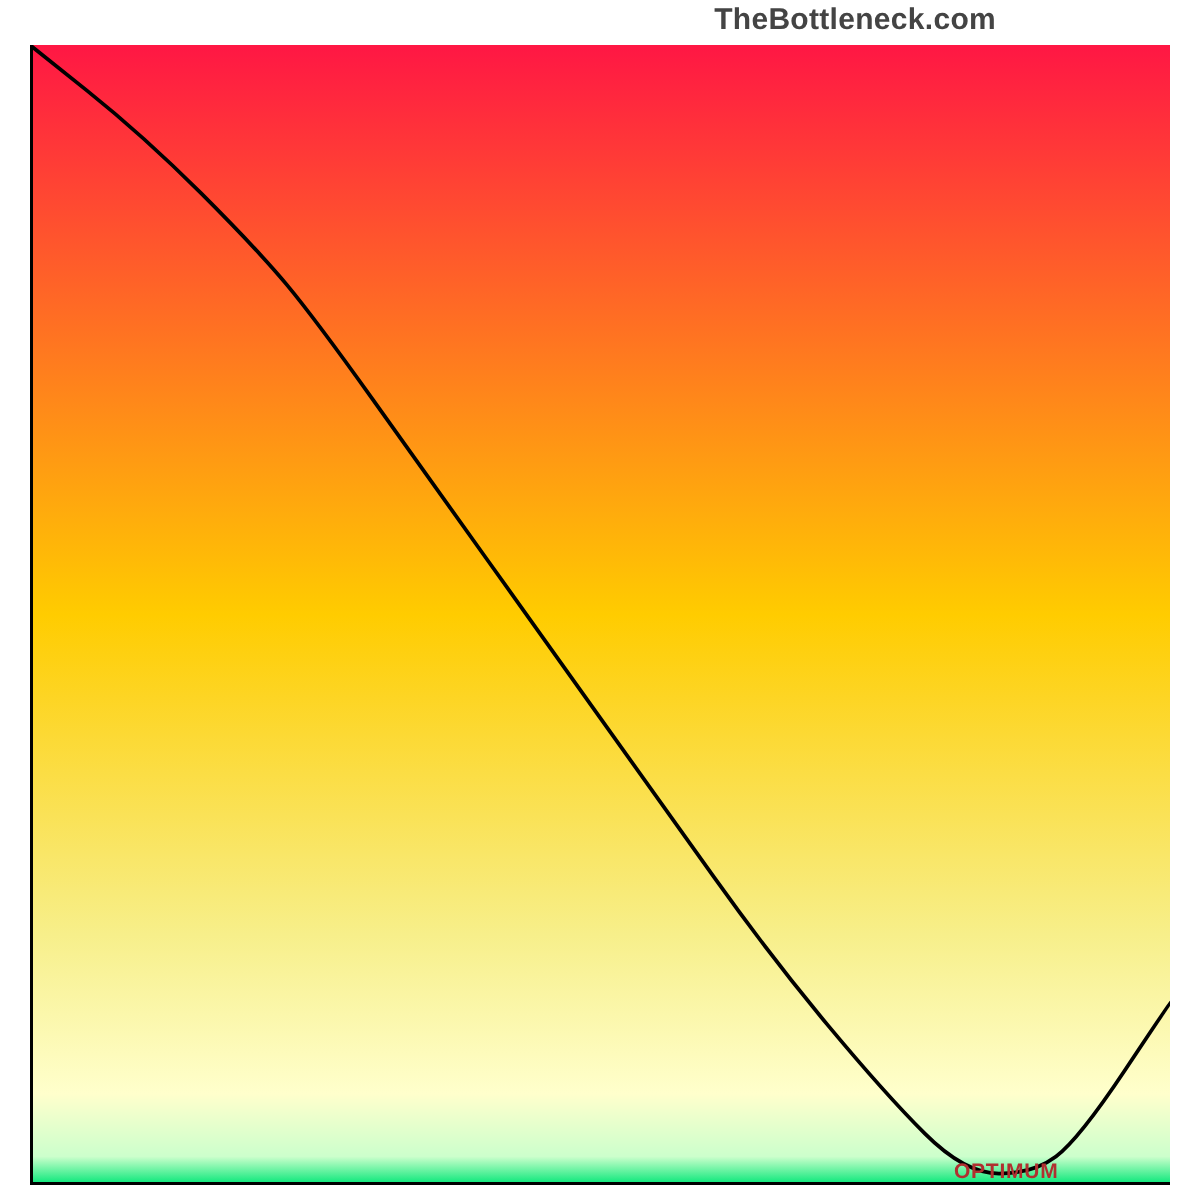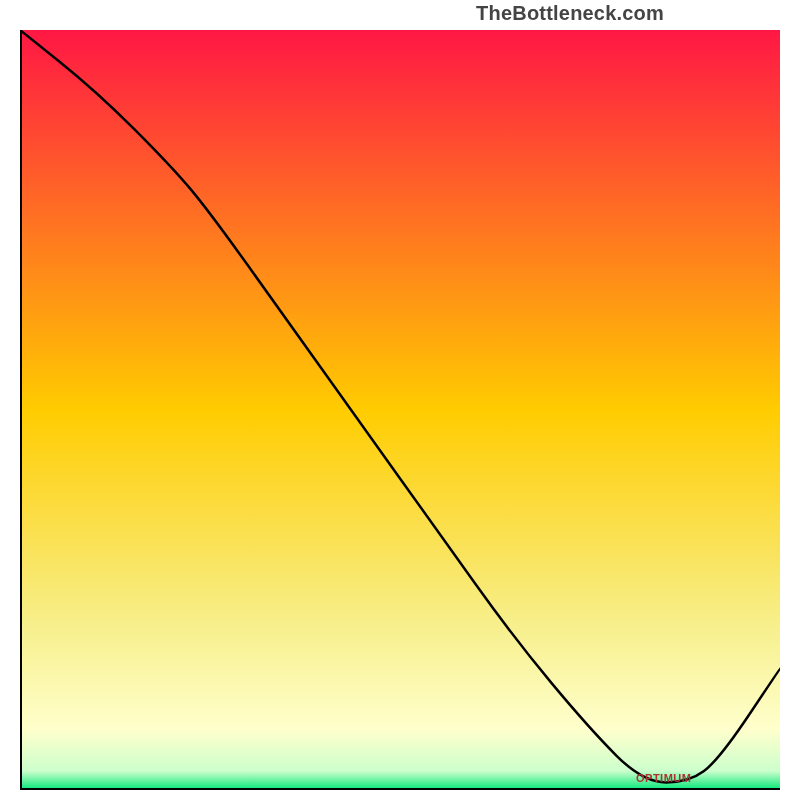--- a/index.html
+++ b/index.html
@@ -30,21 +30,21 @@
     left: 20px;
     top: 30px;
     width: 760px;
     height: 760px;
   }
   .axes svg {
     display: block;
   }
   .marker-label {
     position: absolute;
-    font-size: 11px;
+    font-size: 14px;
     font-weight: 700;
     color: #b03030;
     letter-spacing: 0.5px;
     white-space: nowrap;
   }
 </style>
 </head>
 <body>
 
 <div class="wrap">

